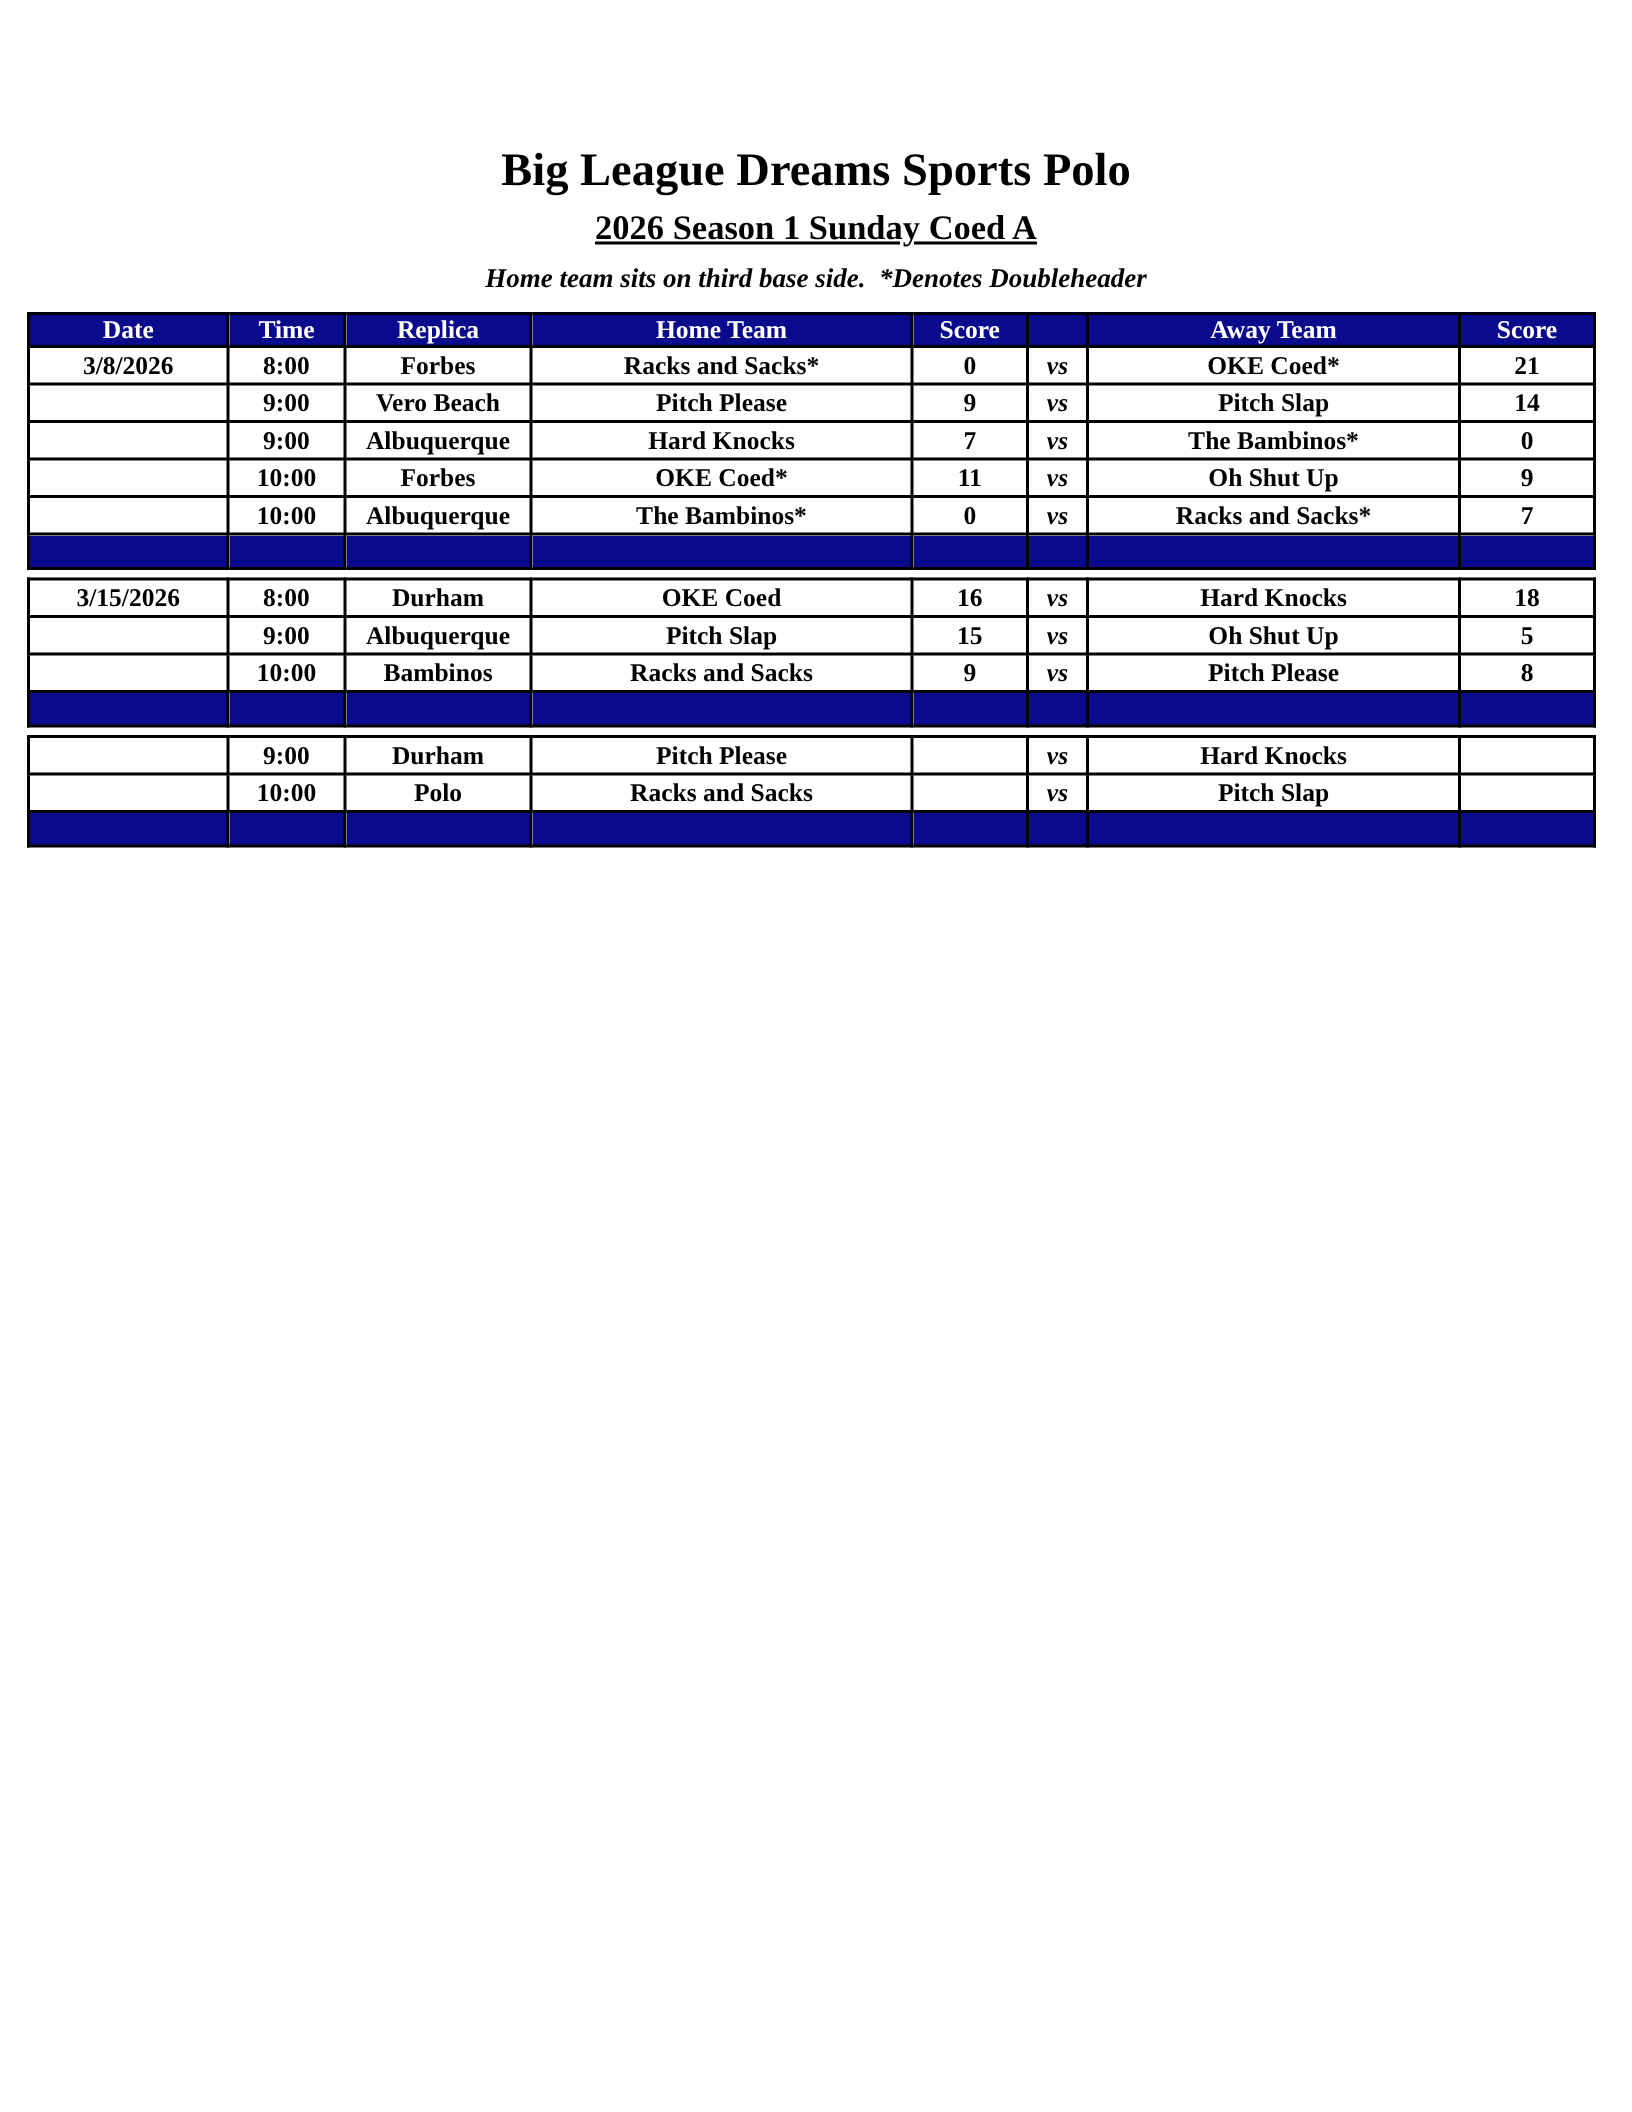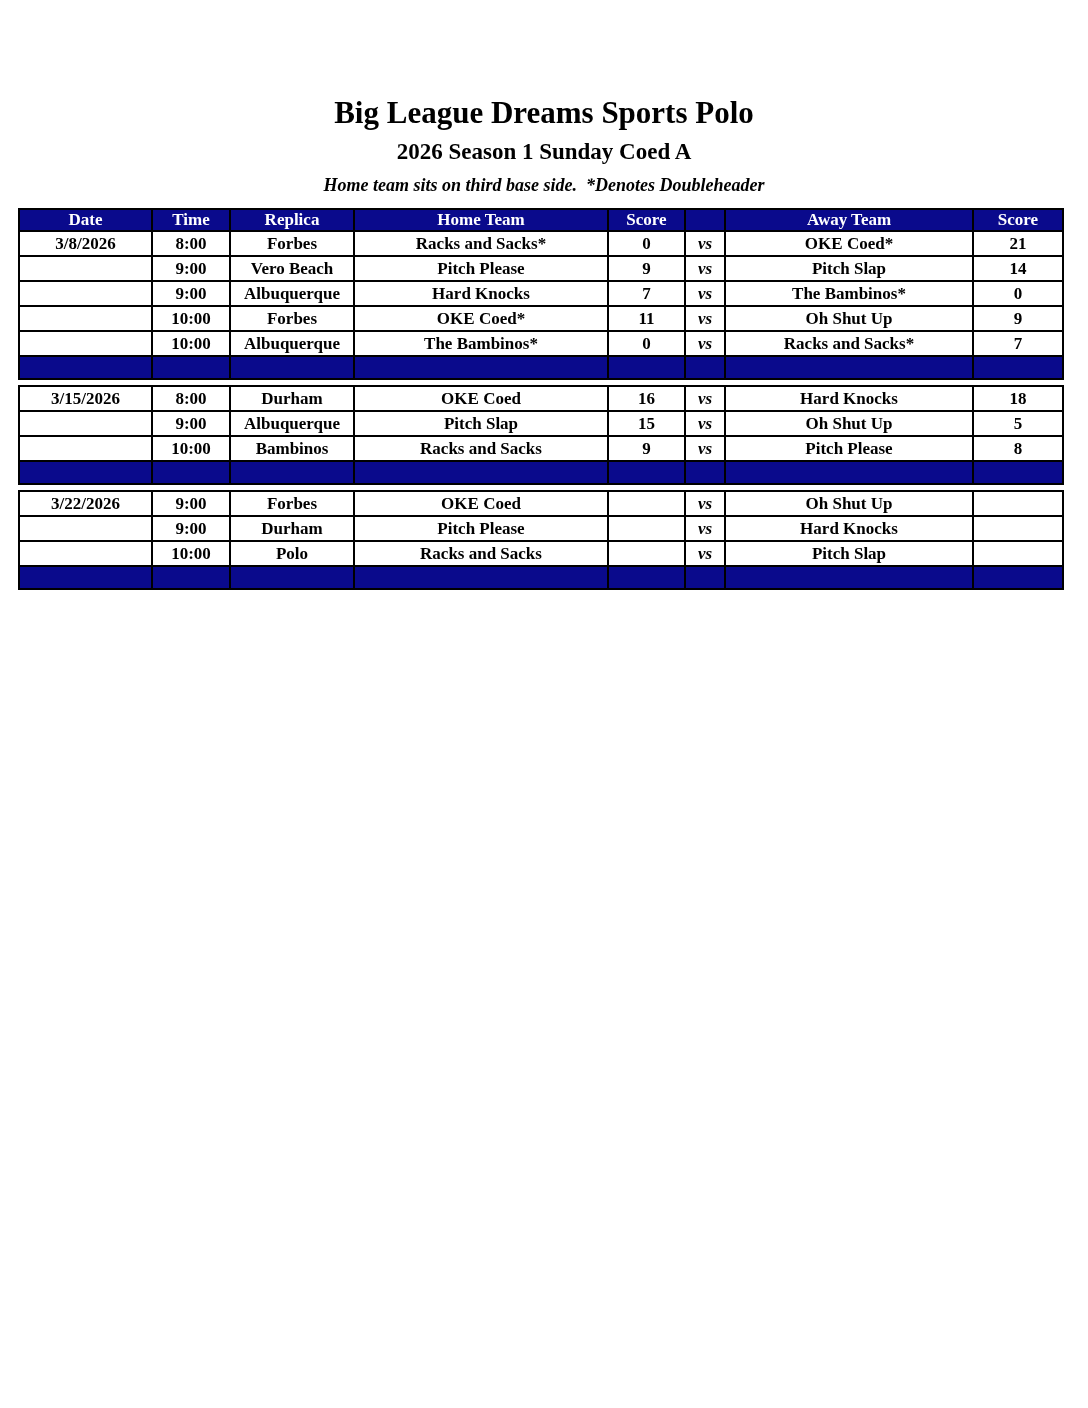--- a/index.html
+++ b/index.html
@@ -31,20 +31,21 @@
     font-size: 31px;
     font-weight: bold;
     line-height: 1.1;
   }
   .subtitle {
     margin-top: 9px;
     text-align: center;
     font-size: 23px;
     font-weight: bold;
     line-height: 1.1;
+    text-decoration: underline;
   }
   .note {
     margin-top: 12px;
     text-align: center;
     font-size: 18px;
     font-weight: bold;
     font-style: italic;
     white-space: pre-wrap;
     line-height: 1.1;
   }
@@ -233,30 +234,20 @@
           <td></td>
           <td></td>
           <td></td>
           <td></td>
           <td></td>
           <td></td>
           <td></td>
           <td></td>
         </tr>
         <tr class="row-game">
-          <td>3/22/2026</td>
-          <td>9:00</td>
-          <td>Forbes</td>
-          <td>OKE Coed</td>
-          <td></td>
-          <td class="vs-cell">vs</td>
-          <td>Oh Shut Up</td>
-          <td></td>
-        </tr>
-        <tr class="row-game">
           <td></td>
           <td>9:00</td>
           <td>Durham</td>
           <td>Pitch Please</td>
           <td></td>
           <td class="vs-cell">vs</td>
           <td>Hard Knocks</td>
           <td></td>
         </tr>
         <tr class="row-game">

